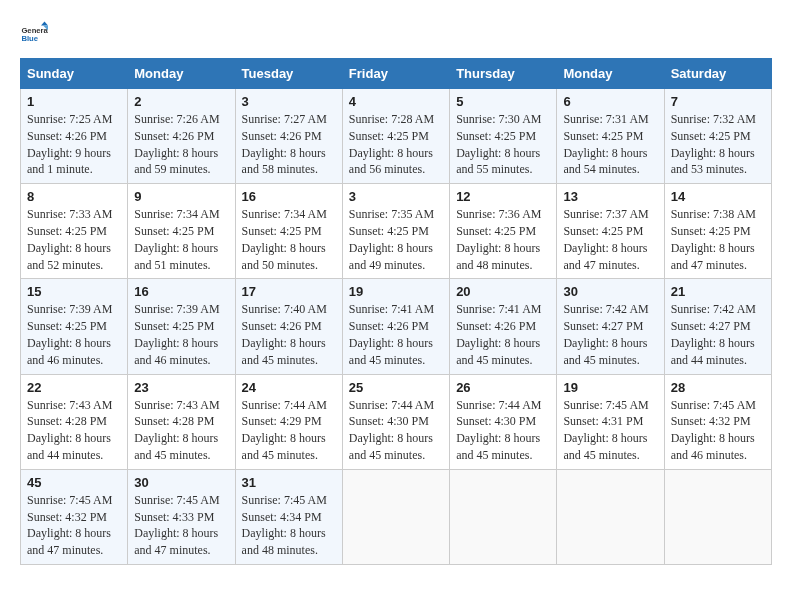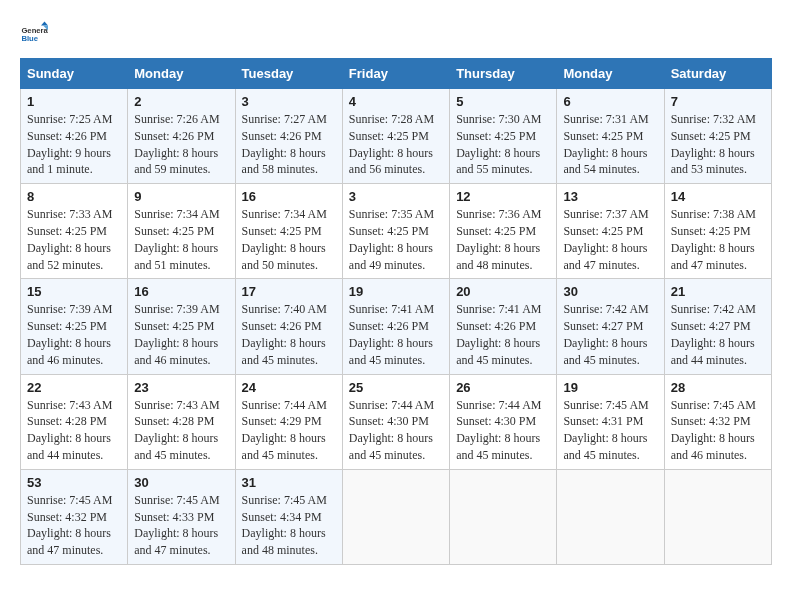--- a/index.html
+++ b/index.html
@@ -229,21 +229,21 @@
           <span class="day-num">19</span>
           <div class="day-info">Sunrise: 7:45 AM<br>Sunset: 4:31 PM<br>Daylight: 8 hours and 45 minutes.</div>
         </td>
         <td>
           <span class="day-num">28</span>
           <div class="day-info">Sunrise: 7:45 AM<br>Sunset: 4:32 PM<br>Daylight: 8 hours and 46 minutes.</div>
         </td>
       </tr>
       <tr>
         <td>
-          <span class="day-num">53</span>
+          <span class="day-num">45</span>
           <div class="day-info">Sunrise: 7:45 AM<br>Sunset: 4:32 PM<br>Daylight: 8 hours and 47 minutes.</div>
         </td>
         <td>
           <span class="day-num">30</span>
           <div class="day-info">Sunrise: 7:45 AM<br>Sunset: 4:33 PM<br>Daylight: 8 hours and 47 minutes.</div>
         </td>
         <td>
           <span class="day-num">31</span>
           <div class="day-info">Sunrise: 7:45 AM<br>Sunset: 4:34 PM<br>Daylight: 8 hours and 48 minutes.</div>
         </td>

